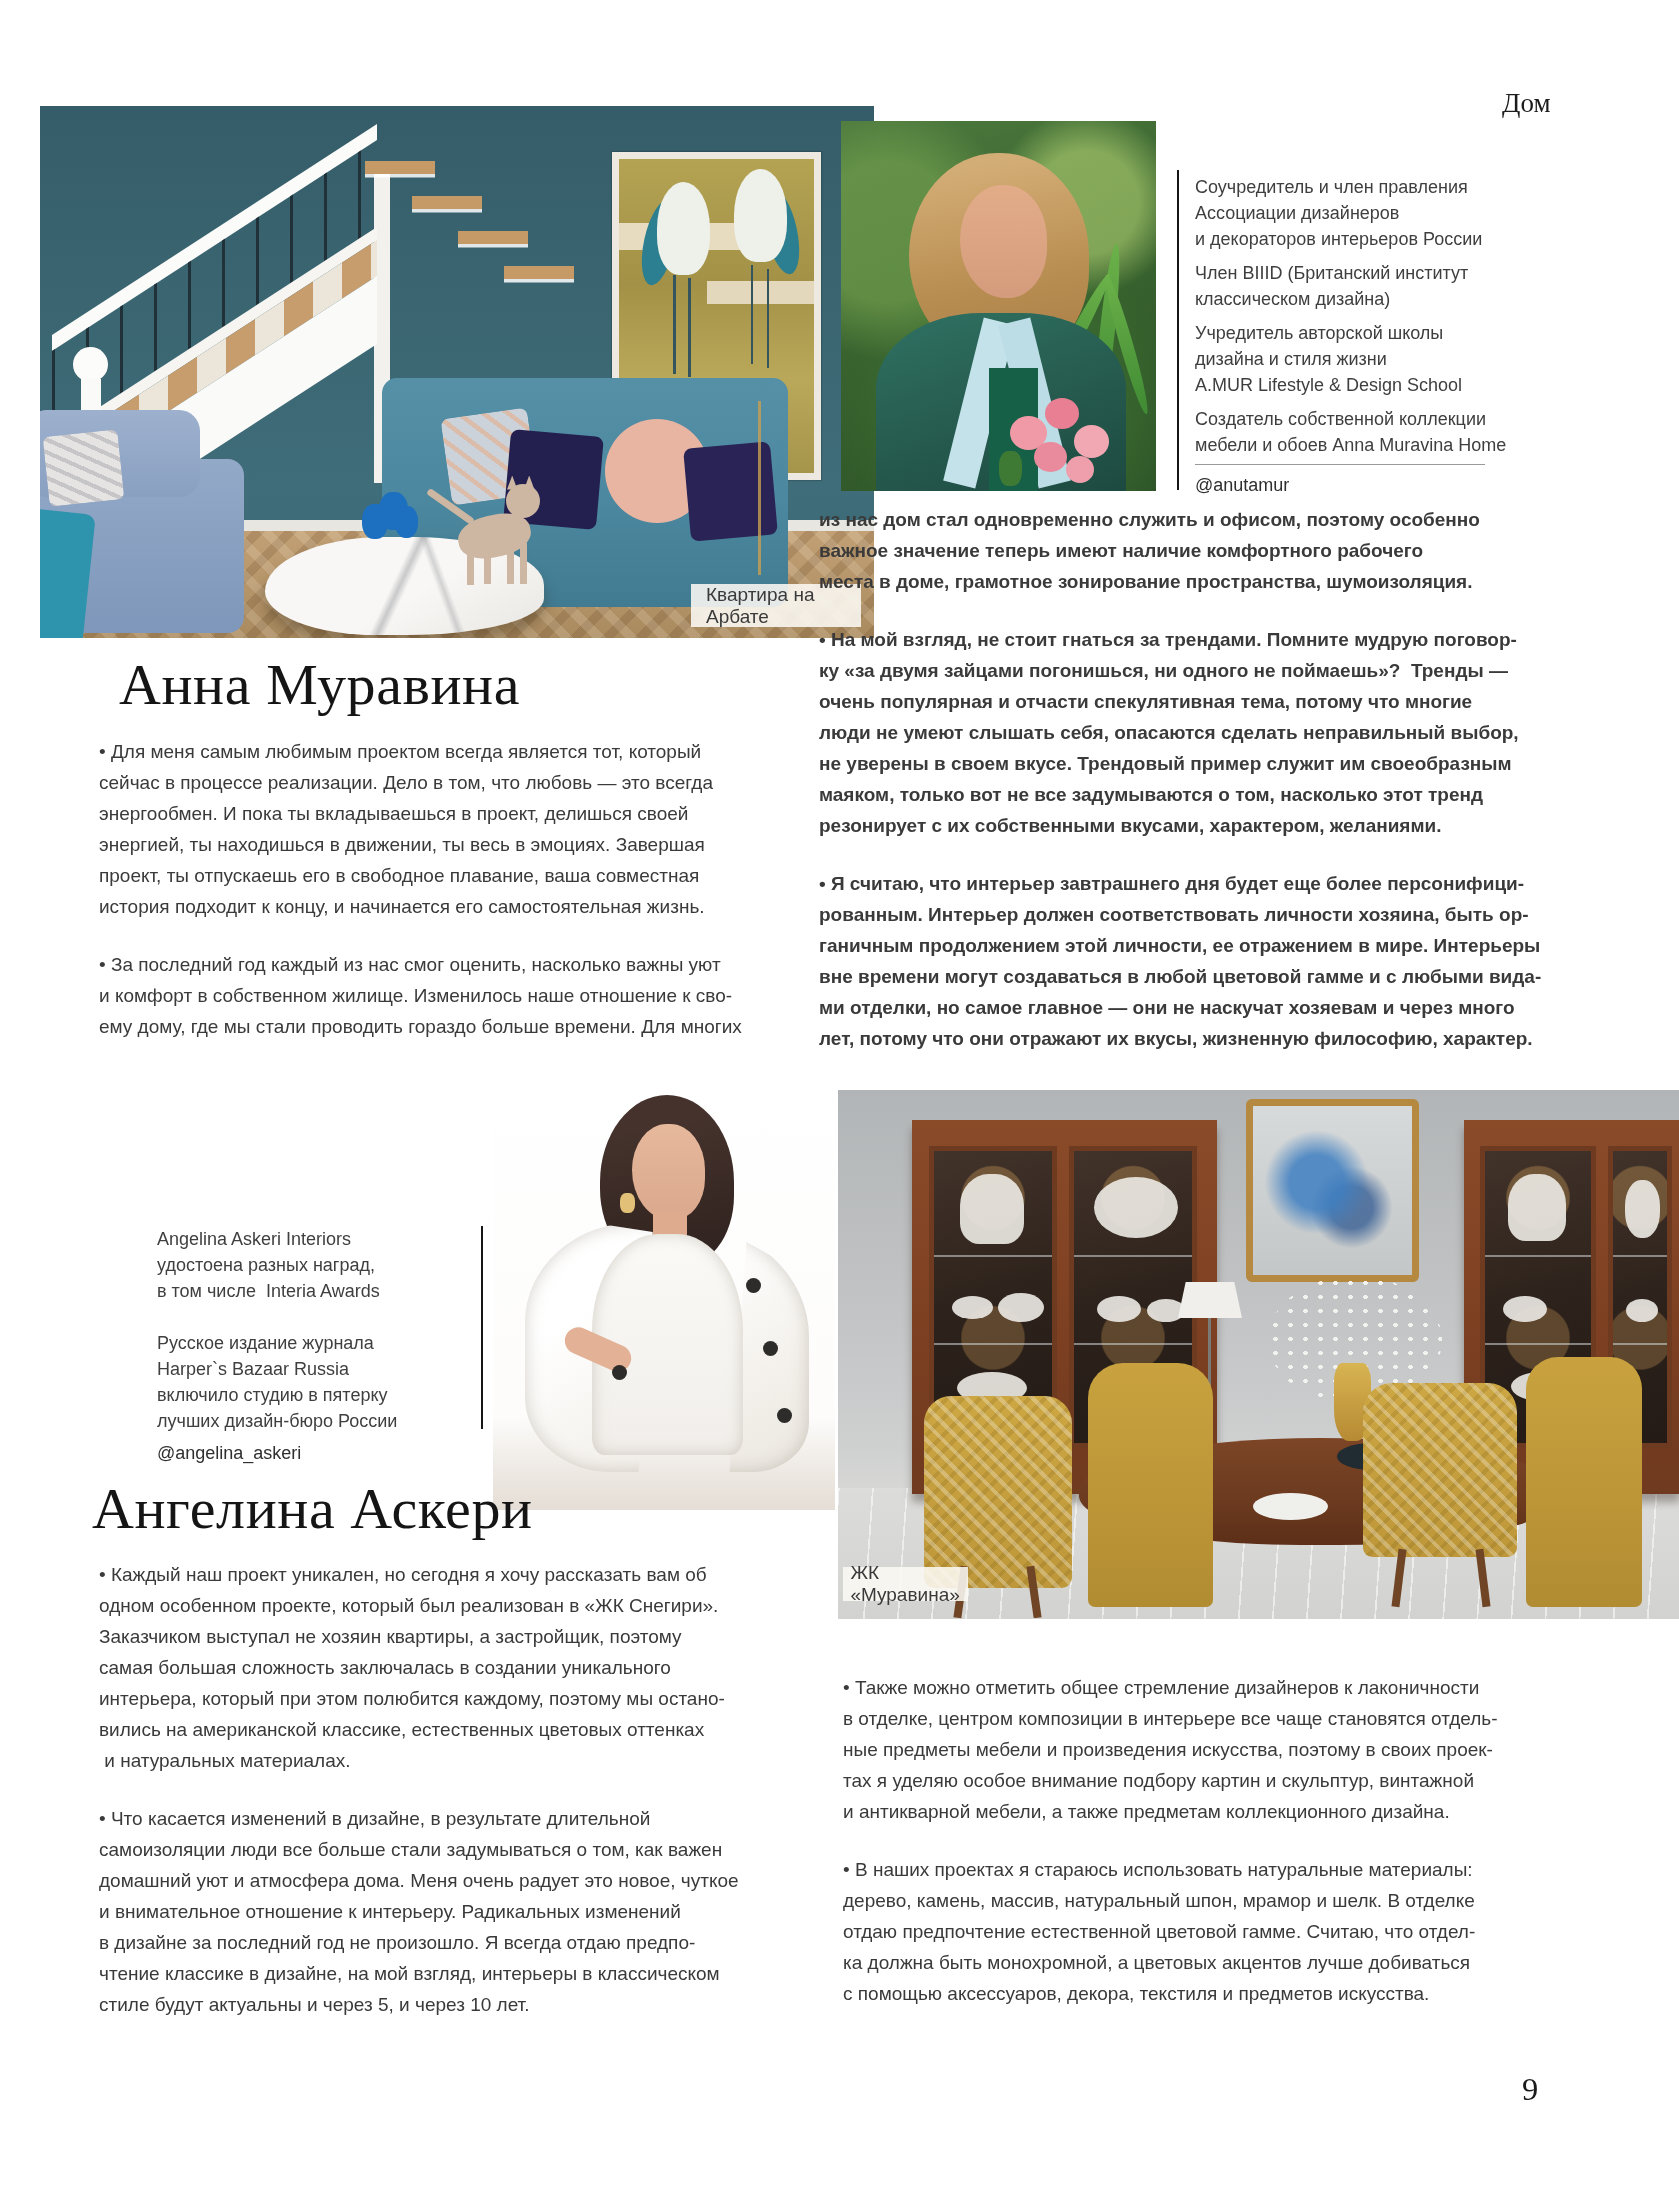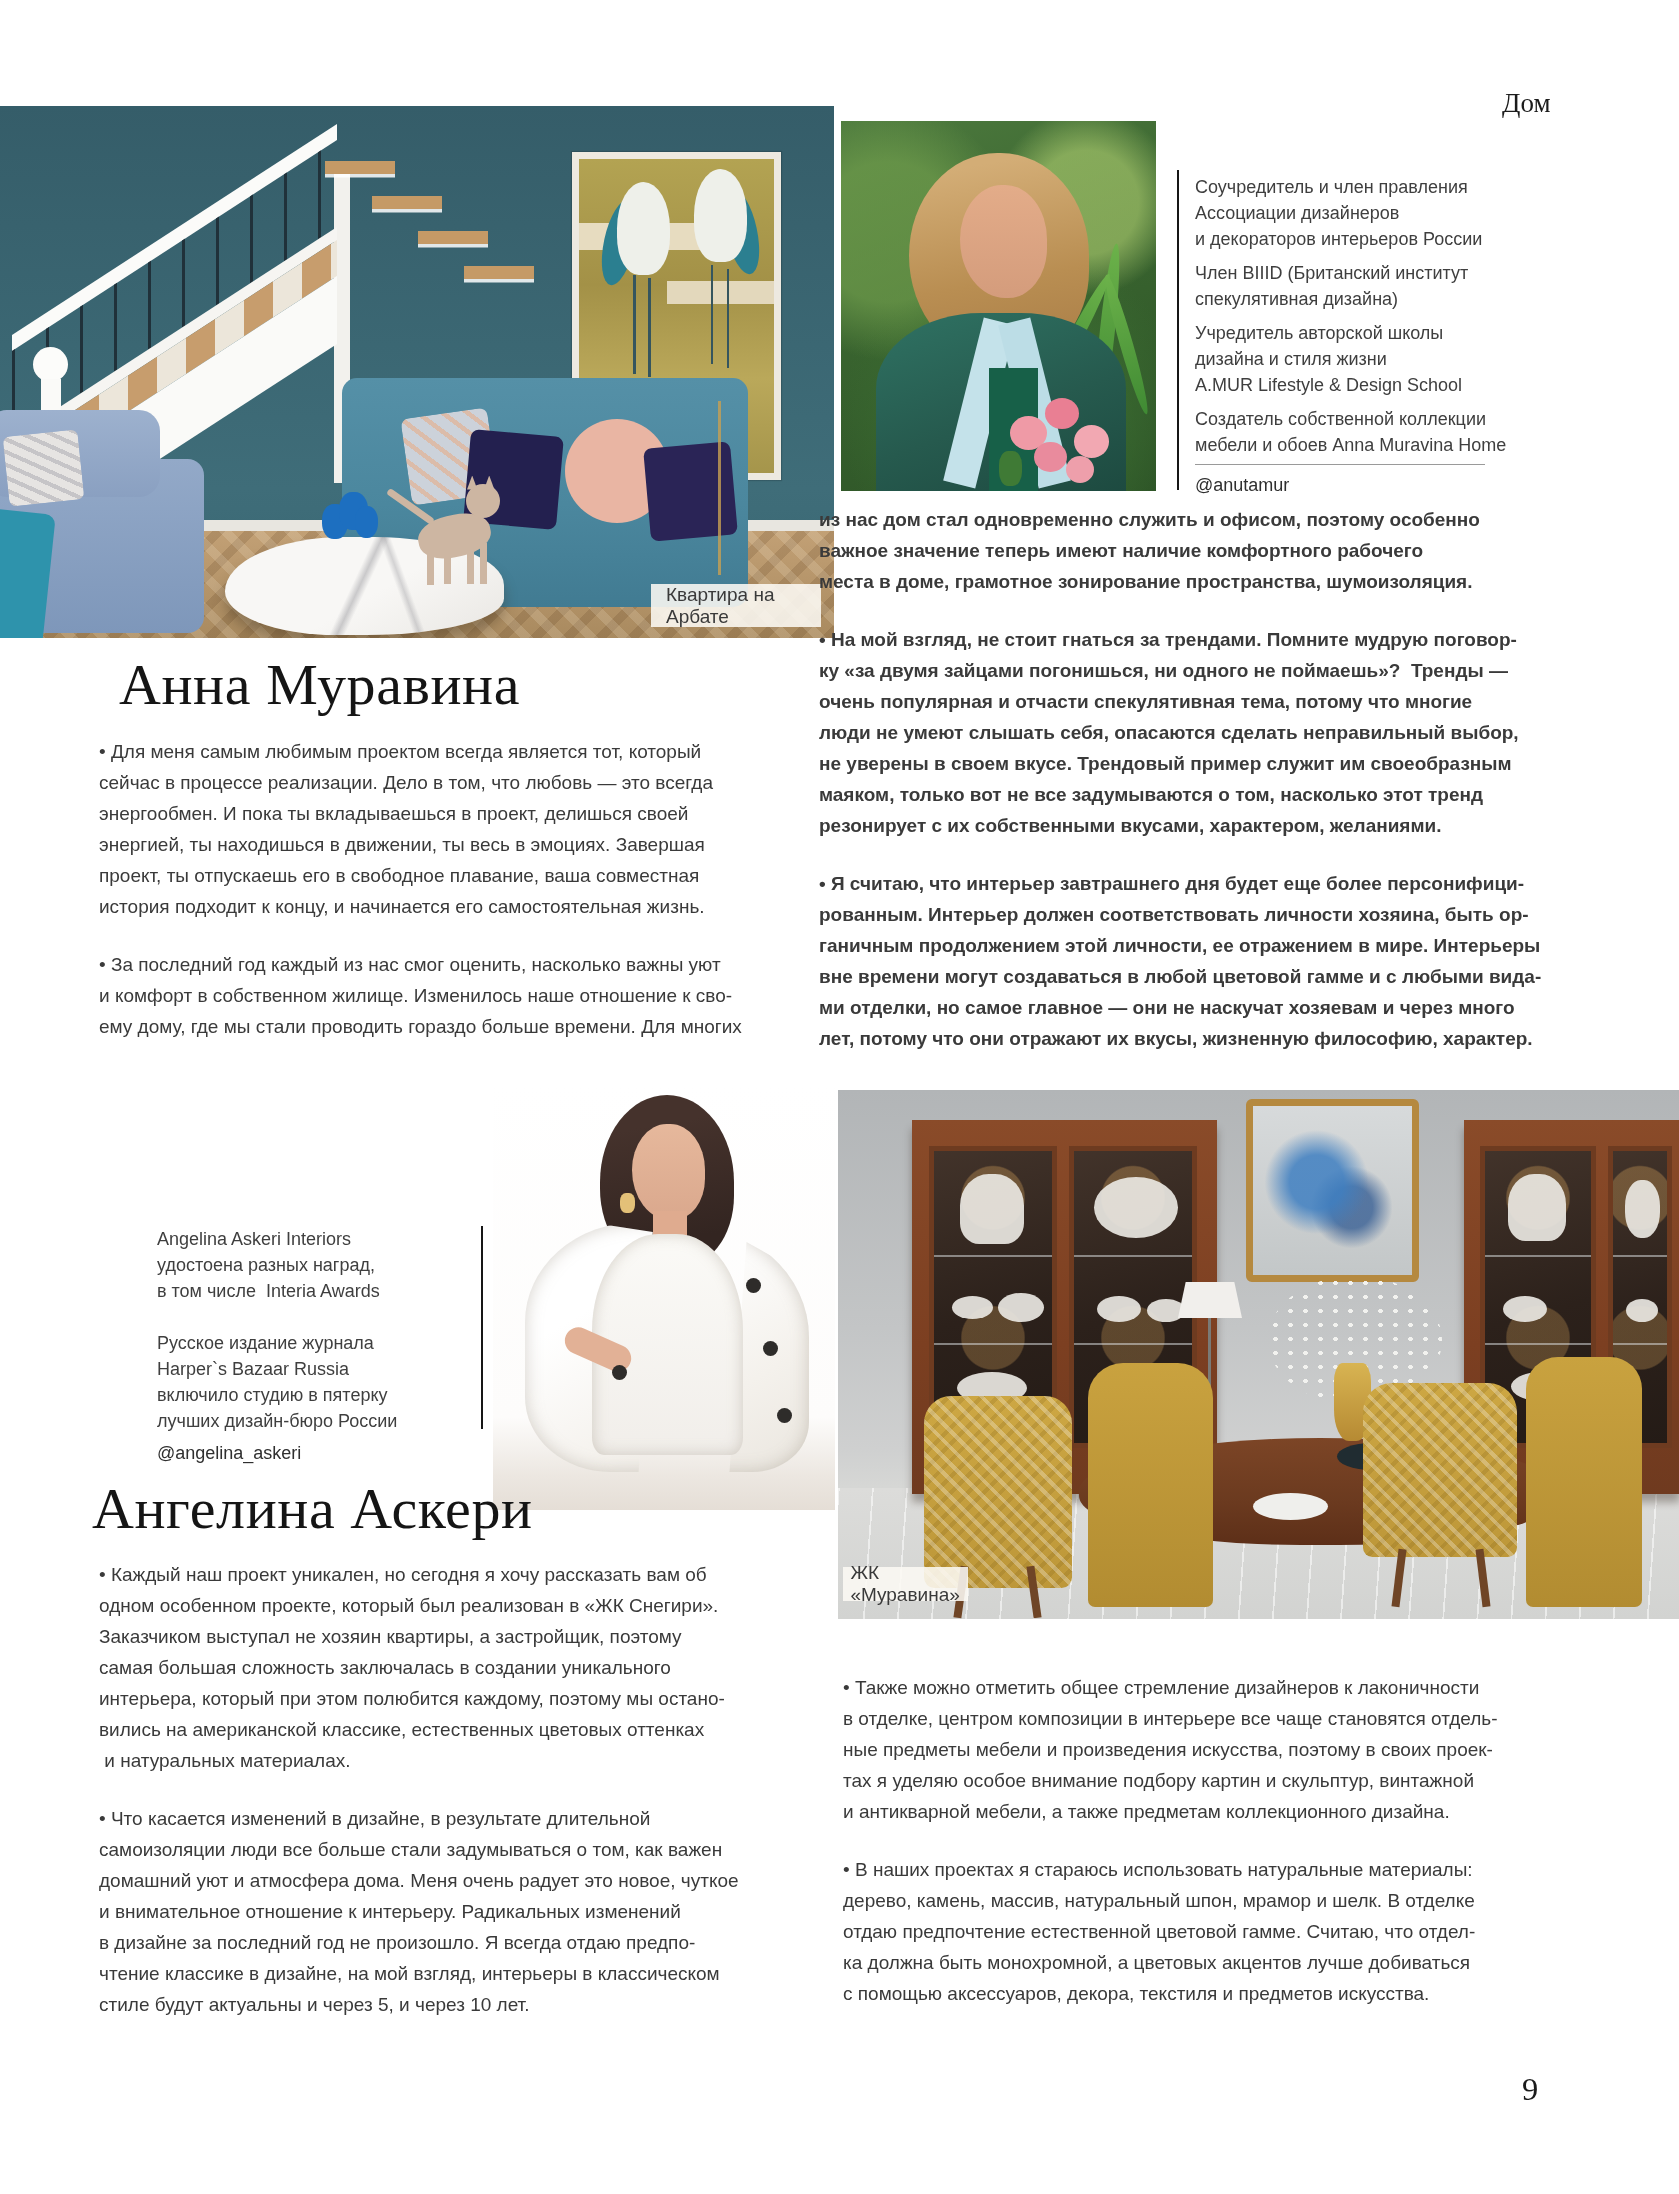--- a/index.html
+++ b/index.html
@@ -17,21 +17,21 @@
   .bio-divider{height:1.2px;background:#9a9a9a;width:290px;margin:5.8px 0 9.3px 0;}
   .vrule{position:absolute;width:1.7px;background:#161616;}
   .photo-caption{
     position:absolute;background:rgba(252,249,244,0.88);color:#3a3a3a;
     font-size:19px;display:flex;align-items:center;justify-content:center;
     padding:0 15px;box-sizing:border-box;
   }
   .photo{position:absolute;overflow:hidden;}
 
   
-  .ph-living{background:linear-gradient(180deg,#355d69 0%,#3b6773 45%,#3f6d79 72%,#3d6b77 79%);}
+  .ph-living{background:linear-gradient(180deg,#355d69 0%,#3b6773 45%,#3f6d79 72%,#3d6b77 79%);margin-left:40px;}
   .lv-floor{position:absolute;left:0;bottom:0;width:100%;height:107px;
     background:
       repeating-linear-gradient(45deg,rgba(255,245,225,.16) 0 9.3px,rgba(0,0,0,0) 9.3px 23px),
       repeating-linear-gradient(-45deg,rgba(90,60,30,.18) 0 9.3px,rgba(0,0,0,0) 9.3px 23px),
       linear-gradient(180deg,#c2a075,#a98a5f);}
   .lv-skirt{position:absolute;left:0;bottom:104px;width:100%;height:14px;background:#e8e6e0;}
   .lv-art{position:absolute;left:572px;top:46px;width:209px;height:328px;
     border:7px solid #ede9e0;box-sizing:border-box;
     background:linear-gradient(180deg,#b3a352 0%,#a39147 40%,#baa85a 70%,#a5954b 100%);
     box-shadow:0 0 0 1.2px rgba(0,0,0,.15);}
@@ -260,21 +260,21 @@
   </div>
 </div>
 
 <div class="vrule" style="left:1177px;top:170px;height:320px;"></div>
 
 <div class="abs" style="left:1195px;top:174px;width:459px;">
   <div class="bio-item">Соучредитель и член правления
 Ассоциации дизайнеров
 и декораторов интерьеров России</div>
   <div class="bio-item">Член BIIID (Британский институт
-спекулятивная дизайна)</div>
+классическом дизайна)</div>
   <div class="bio-item">Учредитель авторской школы
 дизайна и стиля жизни
 A.MUR Lifestyle &amp; Design School</div>
   <div class="bio-item" style="margin-bottom:0;">Создатель собственной коллекции
 мебели и обоев Anna Muravina Home</div>
   <div class="bio-divider"></div>
   <div class="bio-handle">@anutamur</div>
 </div>
 
 <div class="abs serif headline" style="left:119px;top:655px;">Анна Муравина</div>

